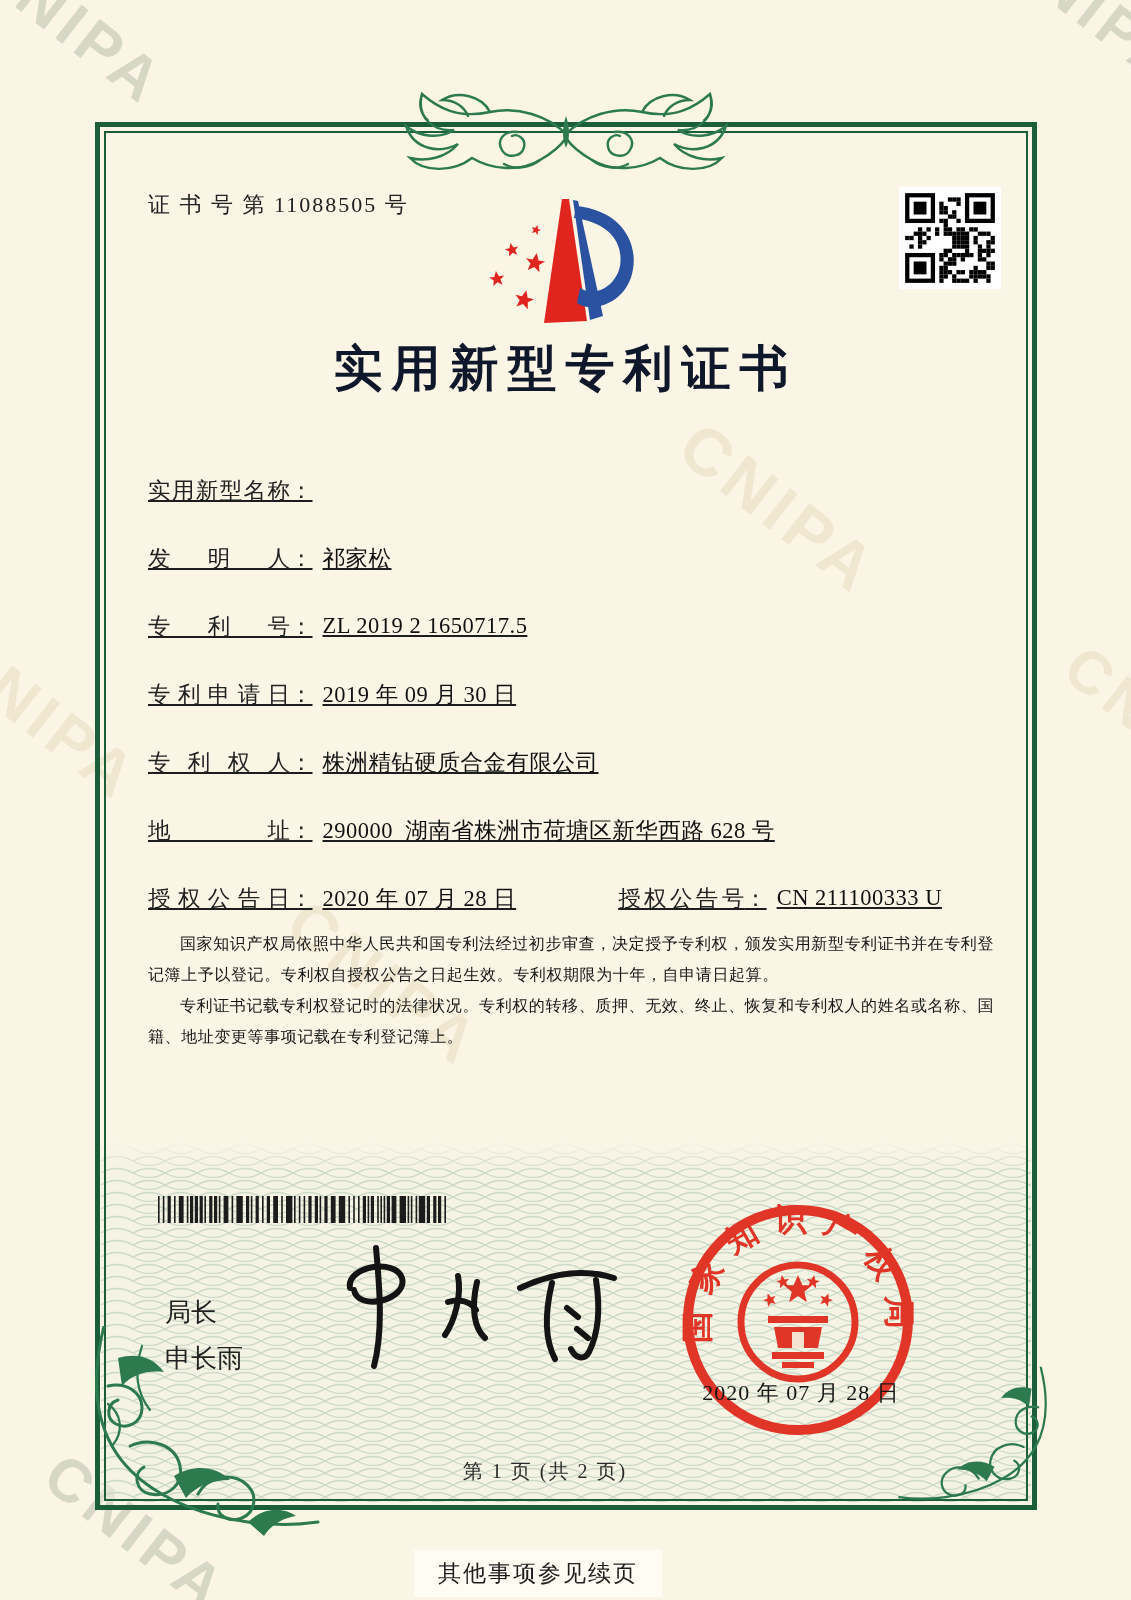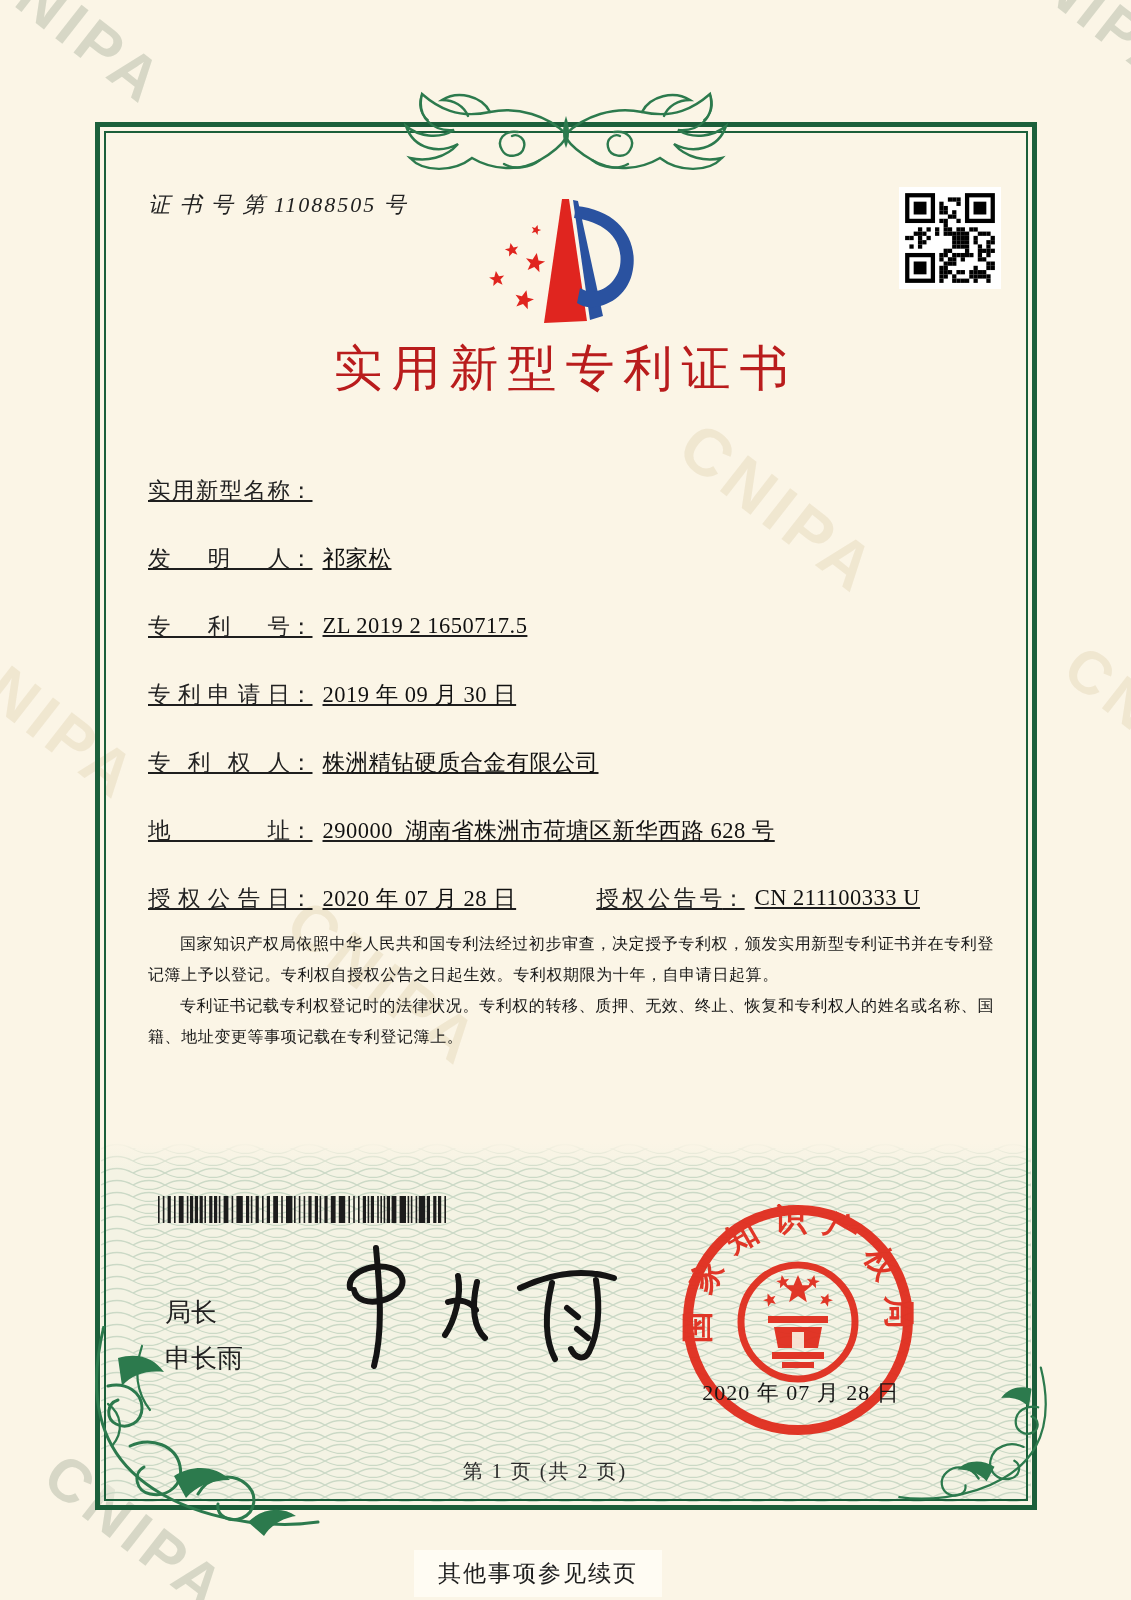--- a/index.html
+++ b/index.html
@@ -30,43 +30,43 @@
     position:absolute;left:95px;top:122px;width:932px;height:1378px;
     border:5px solid #1b5f3a;
   }
   .frame-inner{
     position:absolute;left:4px;top:4px;right:4px;bottom:4px;
     border:2px solid #1b5f3a;
   }
 
   .certno{
     position:absolute;left:148px;top:190px;
-    font-size:22px;letter-spacing:2px;color:#222;font-style:italic;
+    font-size:22px;letter-spacing:2px;color:#222;
   }
 
   .logo{position:absolute;left:478px;top:182px;width:176px;height:152px;}
   .qr{position:absolute;left:899px;top:187px;width:102px;height:102px;background:#ffffff;}
 
   .title{
     position:absolute;left:0;top:336px;width:1131px;
-    text-align:center;font-size:49px;font-weight:400;
-    letter-spacing:9px;color:#b91c1c;
+    text-align:center;font-size:49px;font-weight:700;
+    letter-spacing:9px;color:#0f172a;
   }
 
   .fields{position:absolute;left:148px;top:456px;width:860px;}
   .frow{display:flex;align-items:center;height:68px;font-size:22.5px;text-decoration:underline;}
   .flabel{
     display:inline-block;width:142px;
     text-align:justify;text-align-last:justify;
     color:#222;flex:none;
   }
   .fcolon{flex:none;color:#222;}
   .fval{margin-left:10px;color:#111;white-space:pre-wrap;letter-spacing:.5px;}
   .fgroup{display:flex;align-items:center;}
-  .fgroup.second{margin-left:80px;}
+  .fgroup.second{margin-left:102px;}
   .fgroup.second .flabel{width:126px;}
 
   .paras{
     position:absolute;left:148px;top:928px;width:846px;
     font-size:16px;line-height:31px;text-align:justify;
     color:#171717;letter-spacing:.6px;
   }
   .paras p{margin:0;text-indent:2em;}
 
   .waves{position:absolute;left:101px;top:1142px;width:930px;height:360px;}

